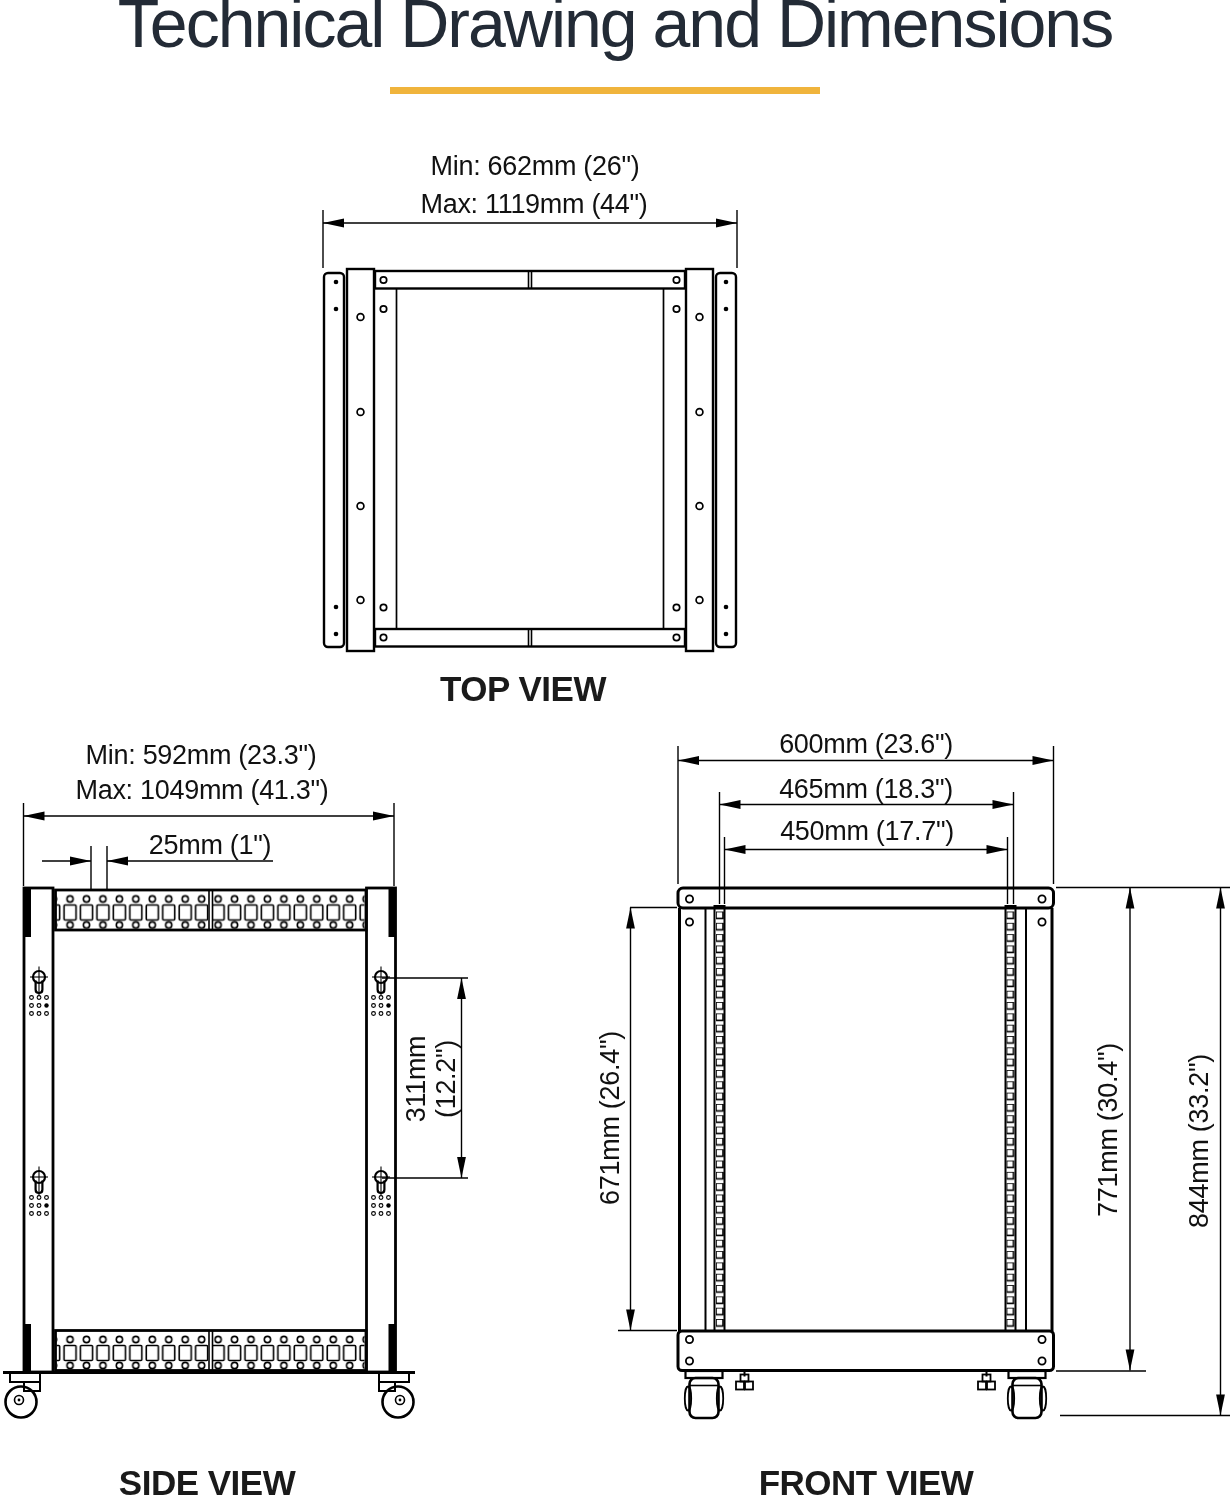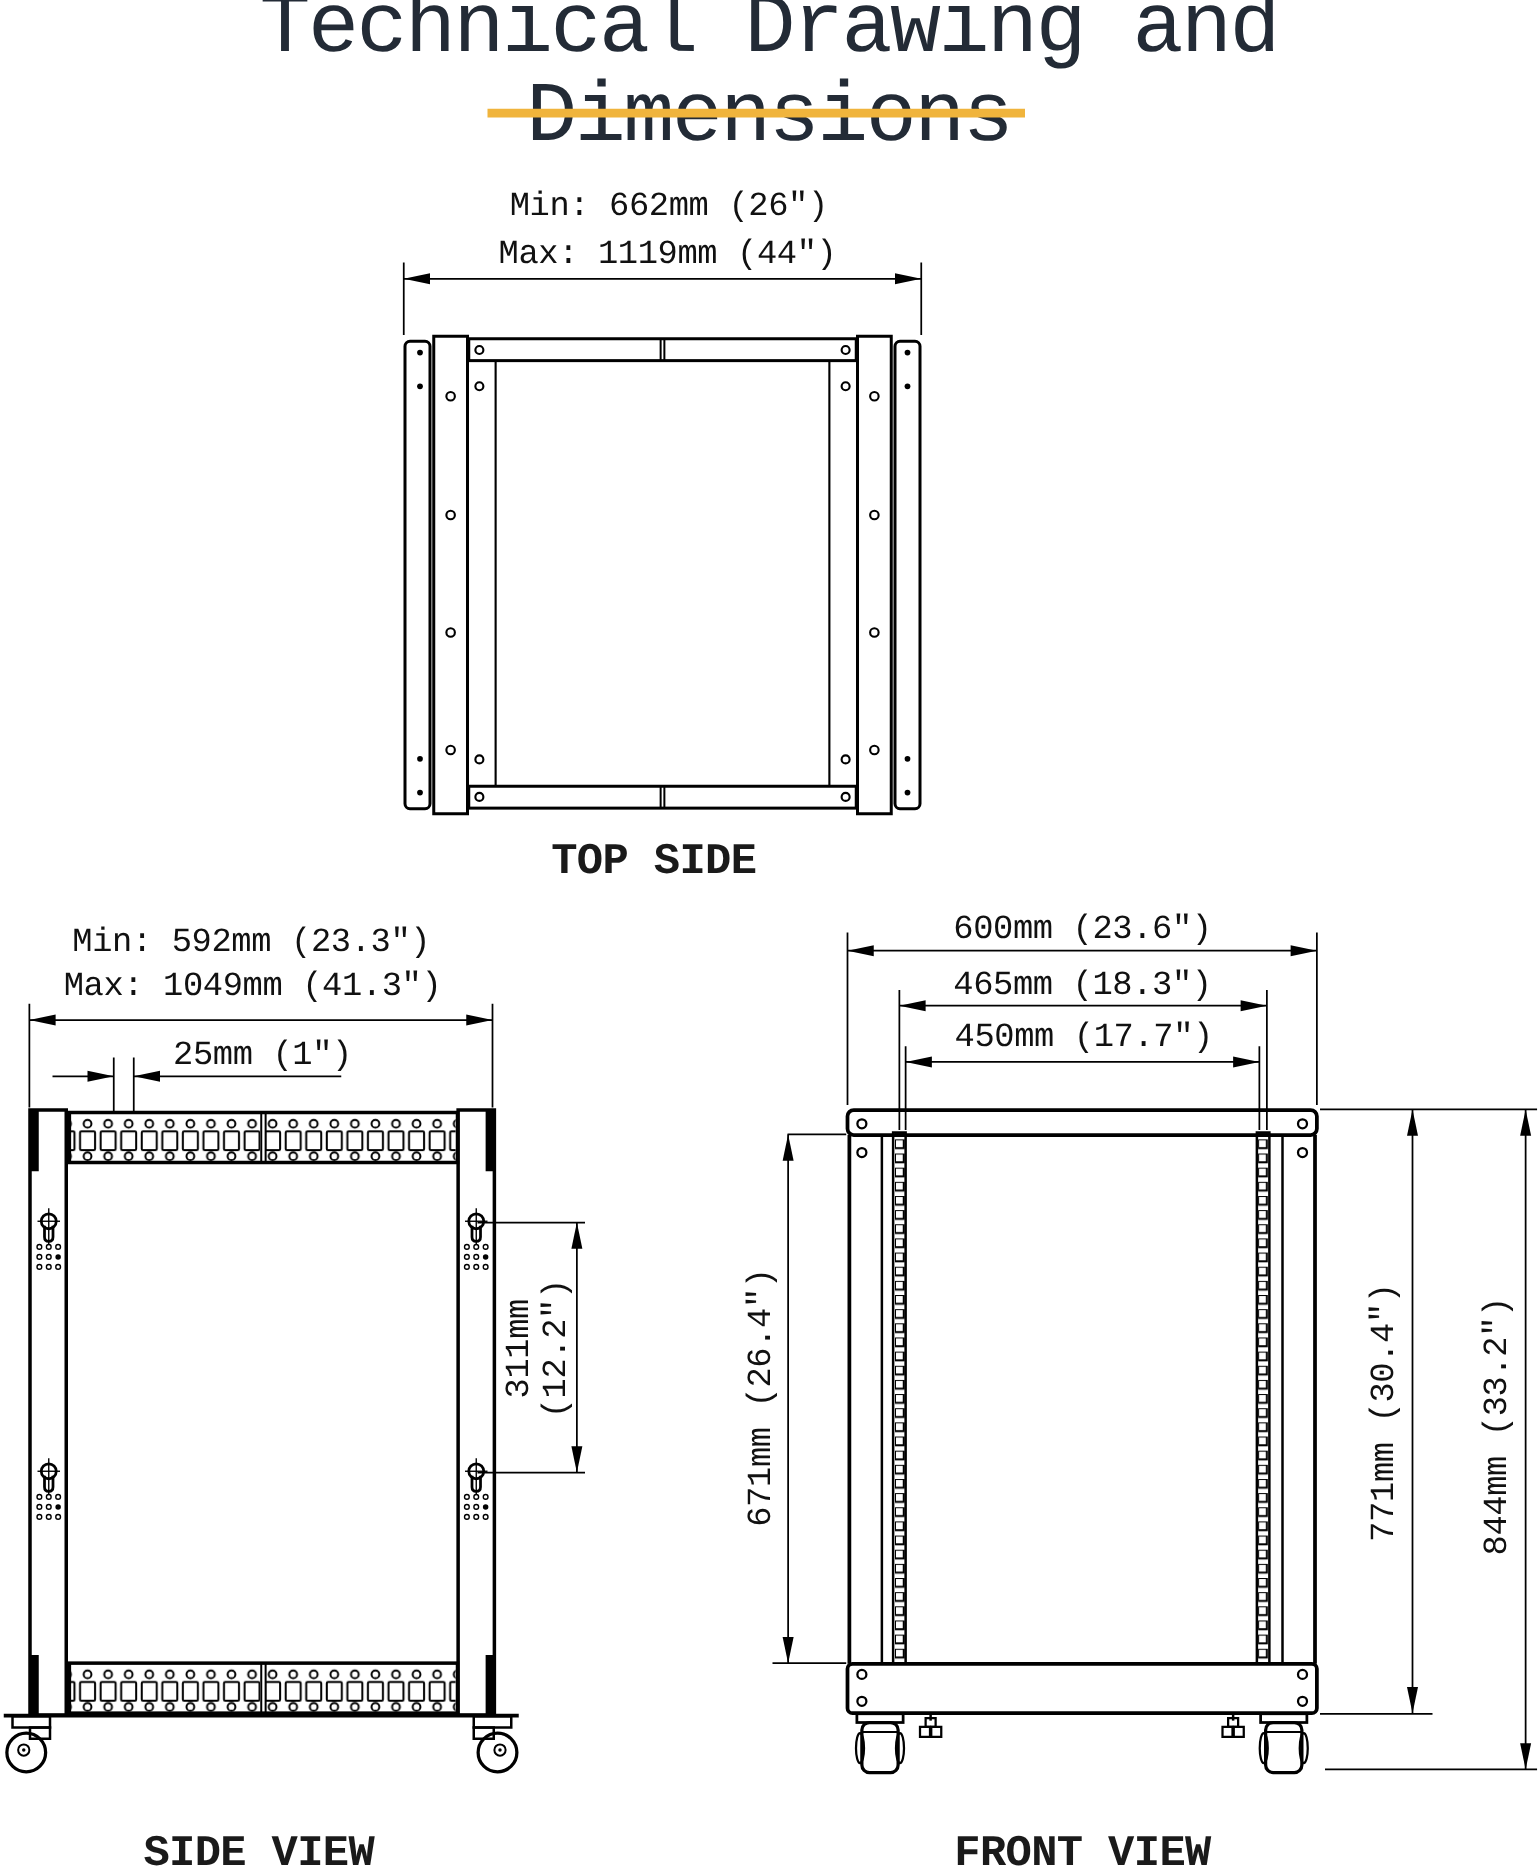--- a/index.html
+++ b/index.html
@@ -1,17 +1,17 @@
 <!DOCTYPE html>
 <html><head>
 <meta charset="utf-8">
 <style>
   html,body{margin:0;padding:0;background:#ffffff;}
   .page{position:relative;width:1230px;height:1500px;background:#fff;overflow:hidden;
-        font-family:Liberation Mono, monospace;}
+        font-family:Liberation Sans, sans-serif;}
   .title{position:absolute;top:-12px;left:0;width:100%;text-align:center;
          font-size:68px;font-weight:300;letter-spacing:-2px;color:#232b36;line-height:1.05;}
   .divider{position:absolute;left:390px;top:87px;width:430px;height:7px;background:#F0B43C;}
   svg.draw{position:absolute;left:0;top:0;}
   
   .o3{fill:none;stroke:#000;stroke-width:3}
   .o28{fill:none;stroke:#000;stroke-width:2.8}
   .o26{fill:none;stroke:#000;stroke-width:2.6}
   .o24{fill:none;stroke:#000;stroke-width:2.4}
   .o22{fill:none;stroke:#000;stroke-width:2.2}
@@ -285,21 +285,21 @@
 
       <use href="#casterFront" transform="translate(704,1370.5)"></use>
       <use href="#casterFront" transform="translate(1027,1370.5)"></use>
       <use href="#footFront" transform="translate(744.5,1370.5)"></use>
       <use href="#footFront" transform="translate(986.5,1370.5)"></use>
     </g>
   </svg>
 
   <div class="lbl dimt" style="left:535px;top:166px">Min: 662mm (26")</div>
   <div class="lbl dimt" style="left:534px;top:204px">Max: 1119mm (44")</div>
-  <div class="lbl viewt" style="left:523px;top:689px">TOP SIDE</div>
+  <div class="lbl viewt" style="left:523px;top:689px">TOP VIEW</div>
 
   <div class="lbl dimt" style="left:201px;top:755px">Min: 592mm (23.3")</div>
   <div class="lbl dimt" style="left:202px;top:790px">Max: 1049mm (41.3")</div>
   <div class="lbl dimt" style="left:210px;top:845px">25mm (1")</div>
   <div class="lbl dimt dimv" style="left:431px;top:1079px">
     <span>311mm</span>
     <span>(12.2")</span>
   </div>
   <div class="lbl viewt" style="left:207px;top:1483px">SIDE VIEW</div>
 

